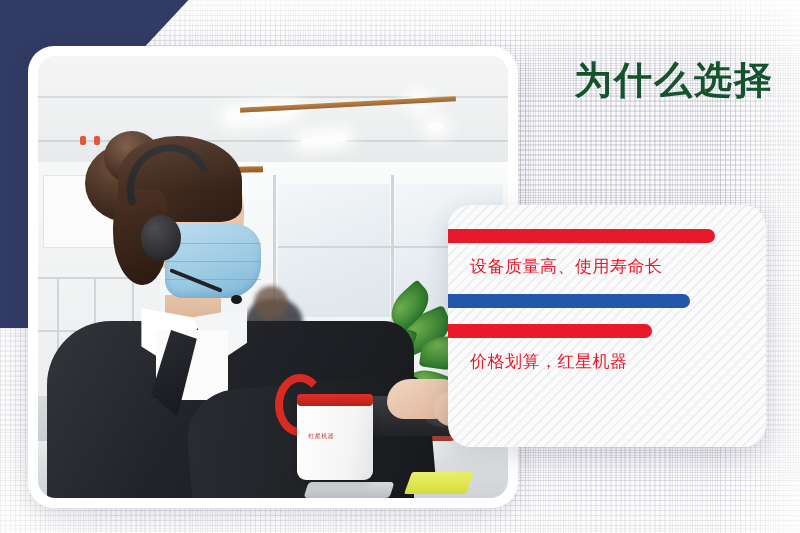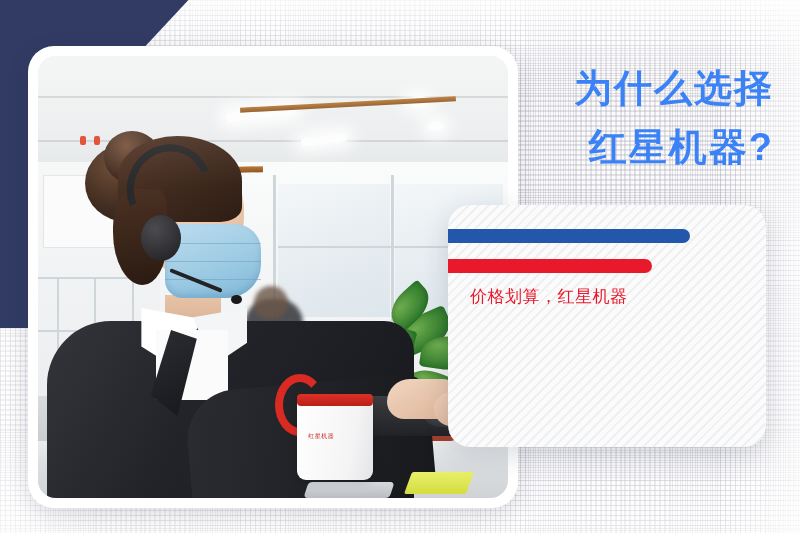--- a/index.html
+++ b/index.html
@@ -171,22 +171,22 @@
     background:linear-gradient(to bottom,#3a3b40,#242529);filter:blur(2px);opacity:.85;}
   .blur-head{position:absolute;left:46%;top:52%;width:34px;height:34px;border-radius:50%;
     background:#6c5647;filter:blur(2px);opacity:.8;}
   .chair{position:absolute;left:54%;top:62%;width:54px;height:60px;border-radius:8px;
     background:linear-gradient(to bottom,#1f2024,#17181b);filter:blur(1.5px);opacity:.75;}
   .photo-soft{position:absolute;inset:0;
     background:linear-gradient(to bottom, rgba(255,255,255,.16), rgba(255,255,255,0) 30%);}
 
   
   .headline{
-    position:absolute;right:26px;top:64px;width:256px;text-align:right;
-    color:#3b82f6;font-weight:bold;letter-spacing:2px;line-height:1.28;
+    position:absolute;right:26px;top:56px;width:256px;text-align:right;
+    color:#14532d;font-weight:bold;letter-spacing:2px;line-height:1.28;
   }
   .hl1{font-size:38px;display:block;}
   .hl2{font-size:38px;display:block;margin-top:10px;}
 
   
   .feat-card{
     position:absolute;left:448px;top:205px;width:318px;height:242px;
     background:#fbfbfb;border-radius:22px;
     box-shadow:0 8px 26px rgba(45,50,75,.16);
     overflow:hidden;
@@ -304,25 +304,28 @@
         <div class="mug-rim"></div>
         <div class="mug-logo">红星机器</div>
         <div class="sticky"></div>
         <div class="photo-soft"></div>
       </div>
     </div>
   </div>
 
   <div class="headline">
     <span class="hl1">为什么选择</span>
-    <span class="hl2">红星机器?</span>
   </div>
 
   <div class="feat-card">
     <ul class="feat-list">
+      <li class="feat-item">
+        <div class="bar bar-red" style="width: 84%; background: rgb(232, 25, 43);"></div>
+        <span class="feat-text t-red" style="color: rgb(232, 25, 43);">设备质量高、使用寿命长</span>
+      </li>
       <li class="feat-item">
         <div class="bar bar-blue" style="width: 76%; background: rgb(34, 87, 171);"></div>
       </li>
       <li class="feat-item">
         <div class="bar bar-red" style="width: 64%; background: rgb(232, 25, 43);"></div>
         <span class="feat-text t-red" style="color: rgb(232, 25, 43);">价格划算，红星机器</span>
       </li>
     </ul>
   </div>
 

